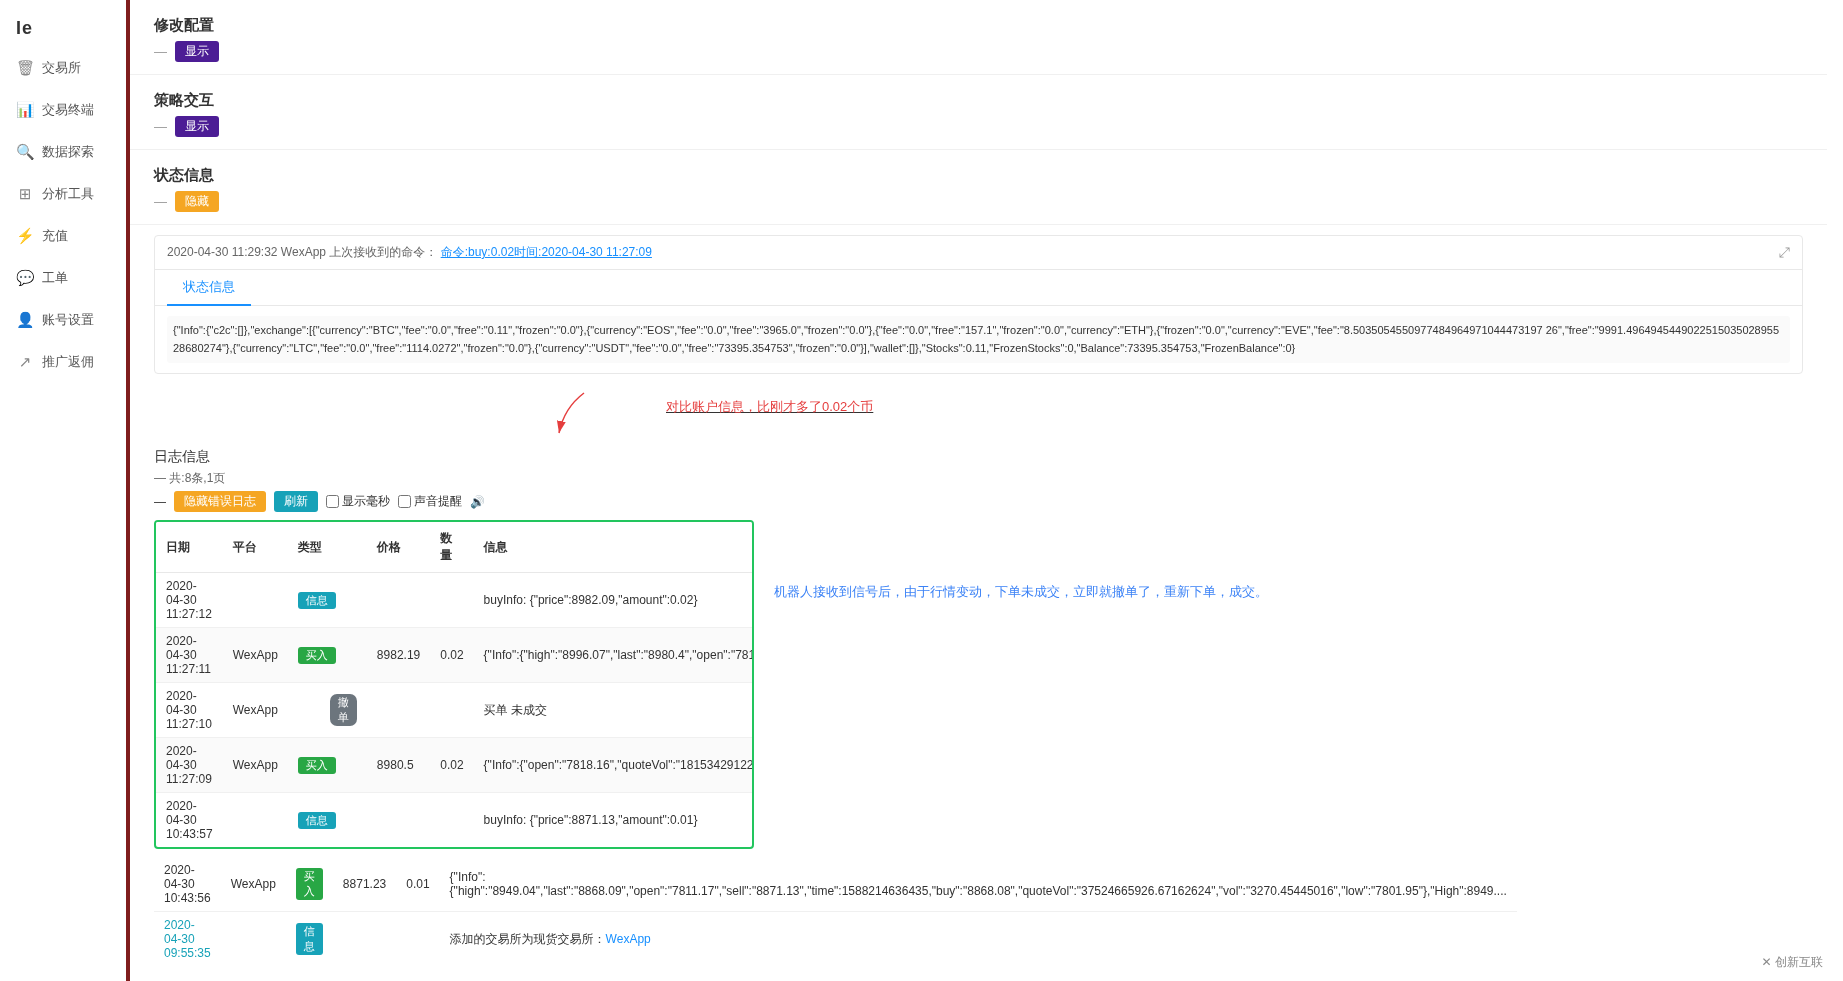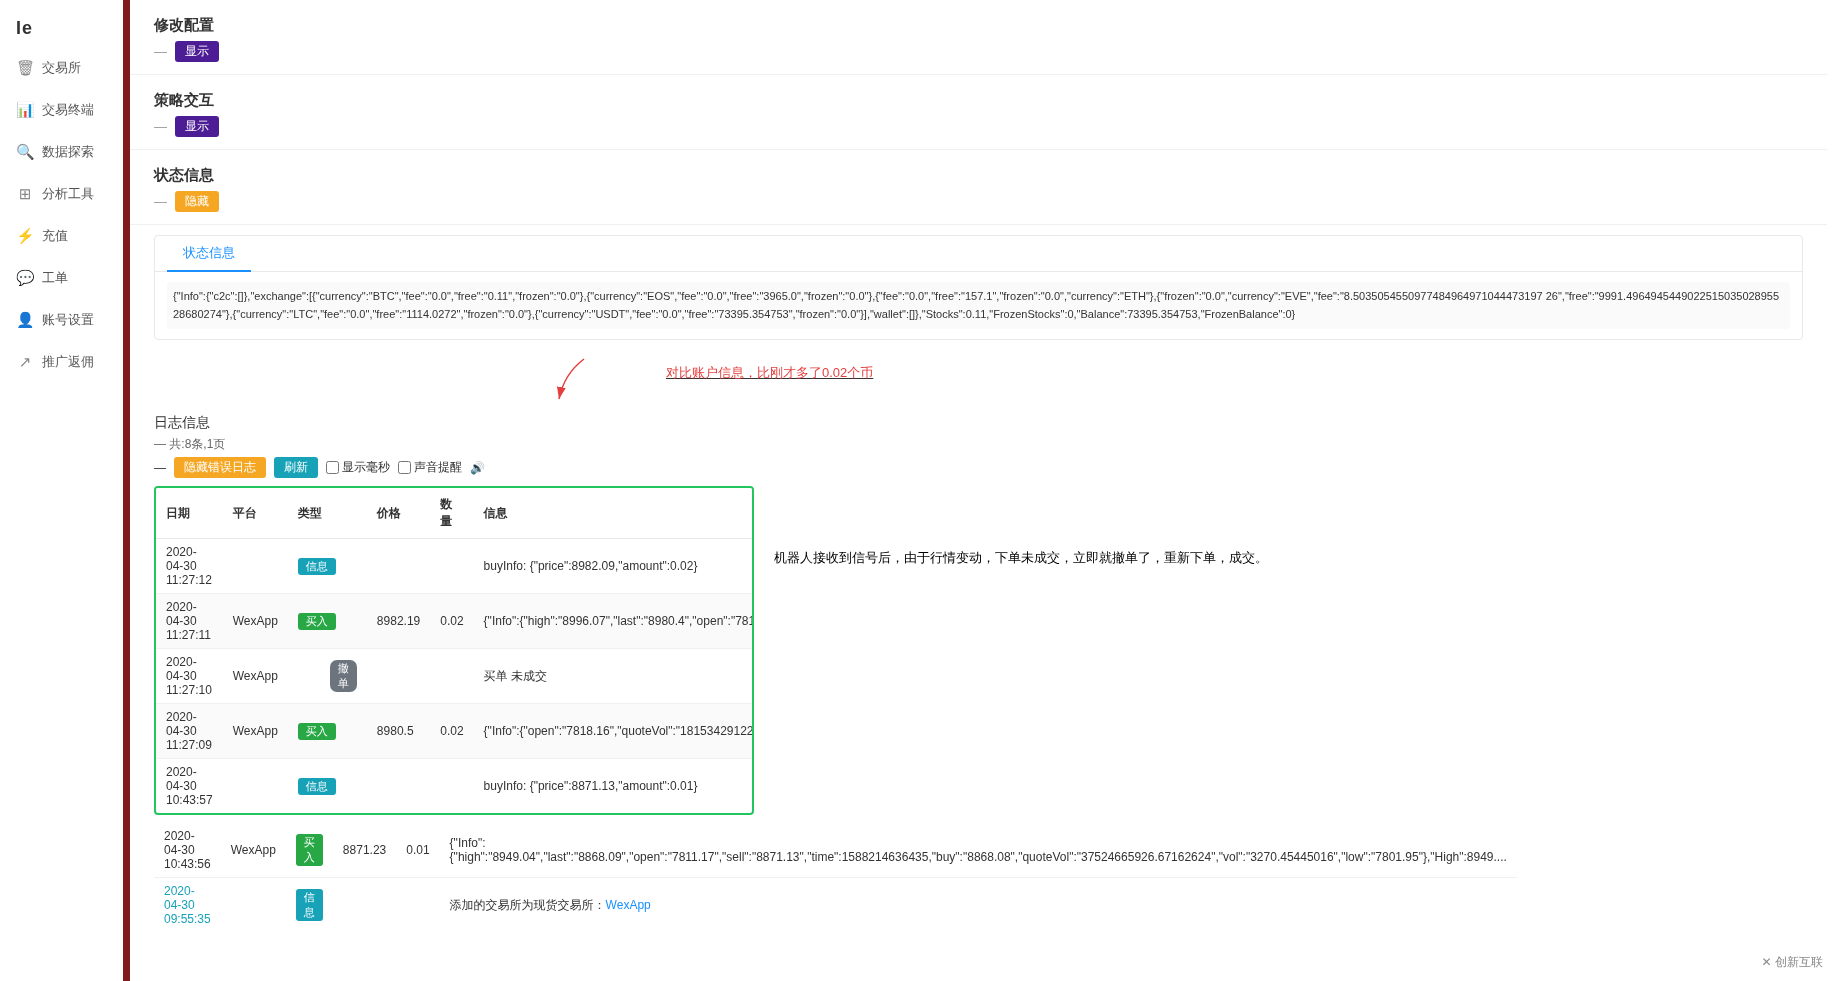--- a/index.html
+++ b/index.html
@@ -2,21 +2,21 @@
 <html><head>
   <meta charset="utf-8">
   <style>
     * { box-sizing: border-box; margin: 0; padding: 0; }
     body { font-family: -apple-system, BlinkMacSystemFont, "Segoe UI", "PingFang SC", "Microsoft YaHei", sans-serif; font-size: 13px; color: #333; background: #f5f5f5; display: flex; height: 981px; overflow: hidden; }
 
     
     .sidebar {
       width: 130px;
       background: #fff;
-      border-right: 7px solid #7f1d1d;
+      border-right: 4px solid #7f1d1d;
       display: flex;
       flex-direction: column;
       padding-top: 10px;
       flex-shrink: 0;
     }
     .sidebar-item {
       display: flex;
       align-items: center;
       padding: 12px 16px;
       cursor: pointer;
@@ -337,20 +337,27 @@
 
   <div class="section">
     <div class="section-title">状态信息</div>
     <div class="section-row">
       <span class="dash">—</span>
       <button class="btn-hide">隐藏</button>
     </div>
   </div>
 
   <div class="status-info-area">
+    <div class="status-info-header">
+      <span>
+        <span>2020-04-30 11:29:32 WexApp 上次接收到的命令：</span>
+        <span class="cmd-highlight">命令:buy:0.02时间:2020-04-30 11:27:09</span>
+      </span>
+      <span class="expand-icon">⤢</span>
+    </div>
     <div class="tab-bar">
       <div class="tab-item active">状态信息</div>
     </div>
     <div class="data-section">
       <div class="data-content">{"Info":{"c2c":[]},"exchange":[{"currency":"BTC","fee":"0.0","free":"0.11","frozen":"0.0"},{"currency":"EOS","fee":"0.0","free":"3965.0","frozen":"0.0"},{"fee":"0.0","free":"157.1","frozen":"0.0","currency":"ETH"},{"frozen":"0.0","currency":"EVE","fee":"8.5035054550977484964971044473197 26","free":"9991.496494544902251503502895528680274"},{"currency":"LTC","fee":"0.0","free":"1114.0272","frozen":"0.0"},{"currency":"USDT","fee":"0.0","free":"73395.354753","frozen":"0.0"}],"wallet":[]},"Stocks":0.11,"FrozenStocks":0,"Balance":73395.354753,"FrozenBalance":0}</div>
     </div>
   </div>
 
   <div class="annotation-area">
     <svg width="90" height="50" style="overflow:visible; margin-left: 400px;">
@@ -460,21 +467,21 @@
       <td></td>
       <td><span class="badge-info">信息</span></td>
       <td></td>
       <td></td>
       <td>添加的交易所为现货交易所：<span style="color:#1890ff;">WexApp</span></td>
     </tr>
             </tbody>
         </table>
       </div>
 
-      <div class="robot-annotation" style="flex: 1; color: #000000; font-size: 13px; padding: 60px 10px 0 0;">
+      <div class="robot-annotation" style="flex: 1; color: #3b82f6; font-size: 13px; padding: 60px 10px 0 0;">
         <span>机器人接收到信号后，由于行情变动，下单未成交，立即就撤单了，重新下单，成交。</span>
       </div>
     </div>
 
   </div>
 
 </div>
 
 <div class="logo-area">
   <span>✕ 创新互联</span>

